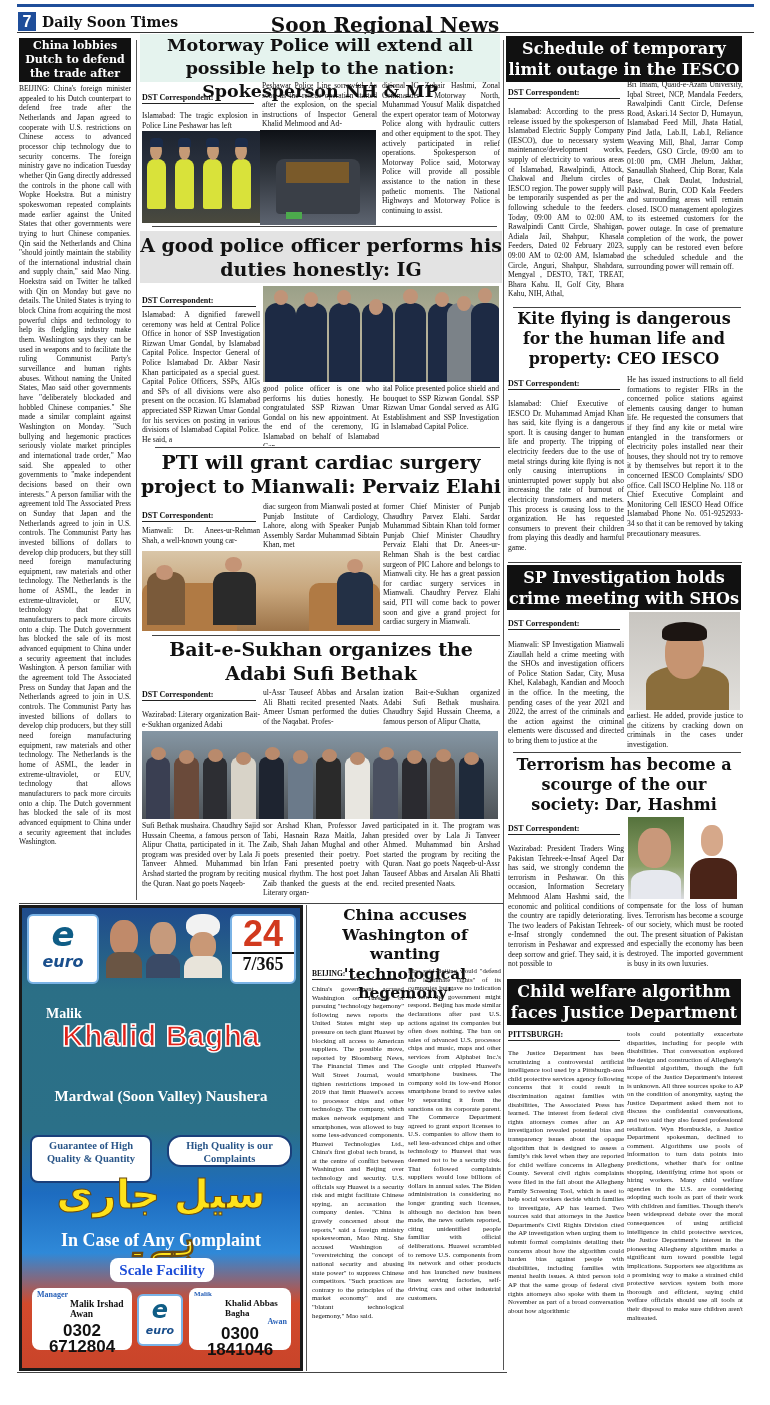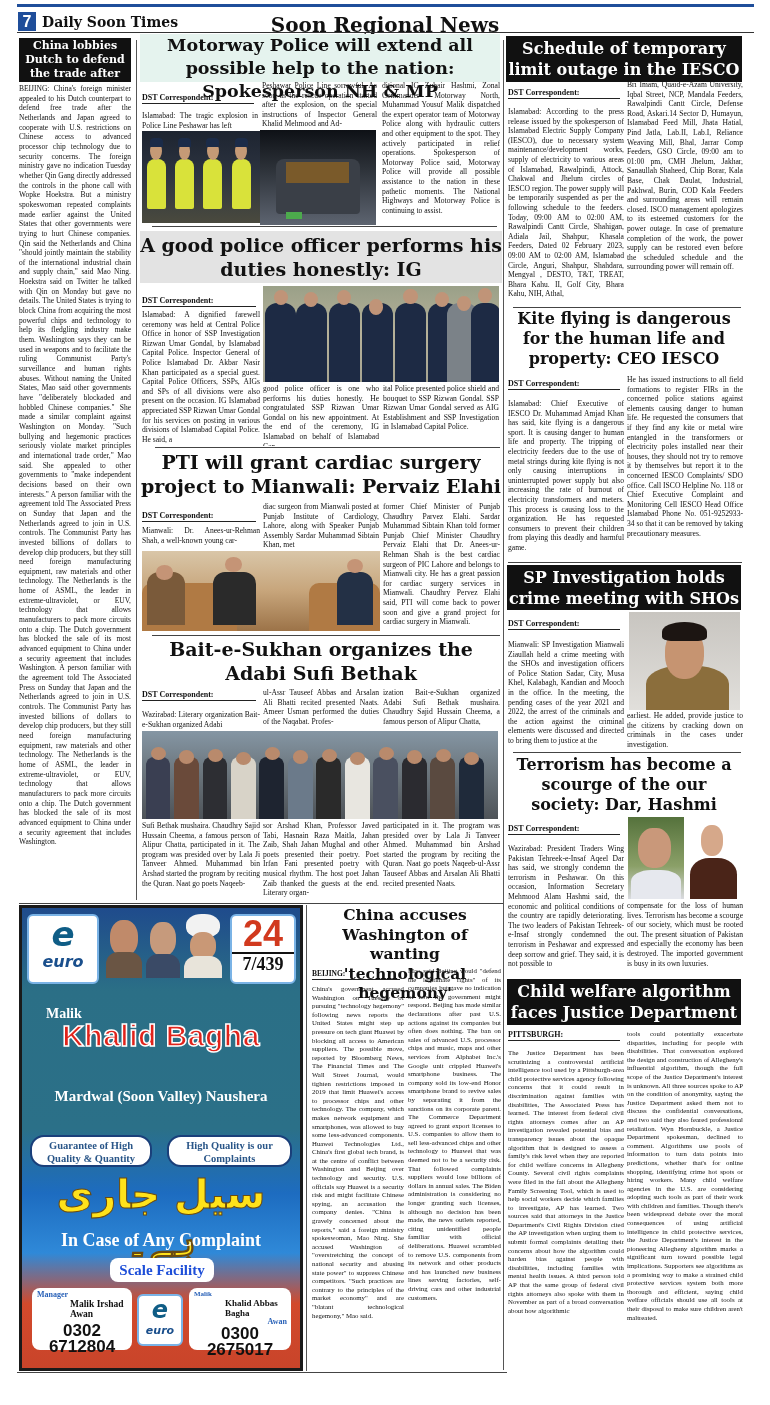--- a/index.html
+++ b/index.html
@@ -257,40 +257,40 @@
     <div class="face-ad" style="left:4px; top:6px; width:28px; height:36px; background:#c08a6a;"></div>
     <div class="abs" style="left:0; top:38px; width:36px; height:26px; background:#6a5544; border-radius:12px 12px 0 0;"></div>
     <div class="face-ad" style="left:44px; top:8px; width:26px; height:34px; background:#c69a7c;"></div>
     <div class="abs" style="left:40px; top:40px; width:34px; height:24px; background:#3a4a66; border-radius:12px 12px 0 0;"></div>
     <div class="face-ad" style="left:80px; top:0px; width:34px; height:24px; background:#f2f2f2;"></div>
     <div class="face-ad" style="left:84px; top:18px; width:26px; height:28px; background:#c99876;"></div>
     <div class="abs" style="left:78px; top:42px; width:38px; height:22px; background:#e8e4da; border-radius:12px 12px 0 0;"></div>
   </div>
   <div class="abs ad-logo-box" style="left:208px; top:6px; width:66px; height:70px;">
     <div class="ad-247">24</div>
-    <div class="ad-365">7/439</div>
+    <div class="ad-365">7/365</div>
   </div>
   <div class="abs ad-malik" style="left:24px; top:98px;">Malik</div>
   <div class="abs ad-name" style="left:0; top:112px; width:278px; line-height:32px;">Khalid Bagha</div>
   <div class="abs ad-loc" style="left:0; top:180px; width:278px;">Mardwal (Soon Valley) Naushera</div>
-  <div class="abs ad-pill" style="left:8px; top:227px; width:122px; height:32px;">Guarantee of High Quality &amp; Quantity</div>
+  <div class="abs ad-pill" style="left:8px; top:227px; width:122px; height:48px;border-radius:8px;">Guarantee of High Quality &amp; Quantity</div>
   <div class="abs ad-pill" style="left:145px; top:227px; width:125px; height:32px;">High Quality is our Complaints</div>
   <div class="abs ad-urdu" style="left:0; top:262px; width:278px; line-height:48px;">سیل جاری ہے۔</div>
   <div class="abs ad-complaint" style="left:0; top:322px; width:278px;">In Case of Any Complaint</div>
   <div class="abs ad-scale" style="left:88px; top:350px; width:104px; height:24px; line-height:24px;">Scale Facility</div>
   <div class="abs ad-card" style="left:10px; top:380px; width:100px; height:62px;">
     <div class="ad-role" style="padding:2px 0 0 5px;">Manager</div>
     <div class="ad-pname" style="padding-left:6px;">Malik Irshad Awan</div>
     <div class="ad-phone" style="margin-top:4px;">0302</div>
     <div class="ad-phone">6712804</div>
   </div>
   <div class="abs ad-logo-box" style="left:115px; top:386px; width:46px; height:52px;">
     <div class="euro-mark" style="font-size:24px; line-height:28px;">e</div>
     <div class="euro-word" style="font-size:11px;">euro</div>
   </div>
   <div class="abs ad-card" style="left:167px; top:380px; width:102px; height:62px;">
     <div class="ad-role" style="padding:2px 0 0 5px; font-size:7px;">Malik</div>
     <div class="ad-pname" style="padding-left:4px; font-size:9px;">Khalid Abbas Bagha</div>
     <div class="ad-role" style="text-align:right; padding-right:4px; line-height:8px;">Awan</div>
     <div class="ad-phone">0300</div>
-    <div class="ad-phone">2675017</div>
+    <div class="ad-phone">1841046</div>
   </div>
 </div>
 
 </body></html>

